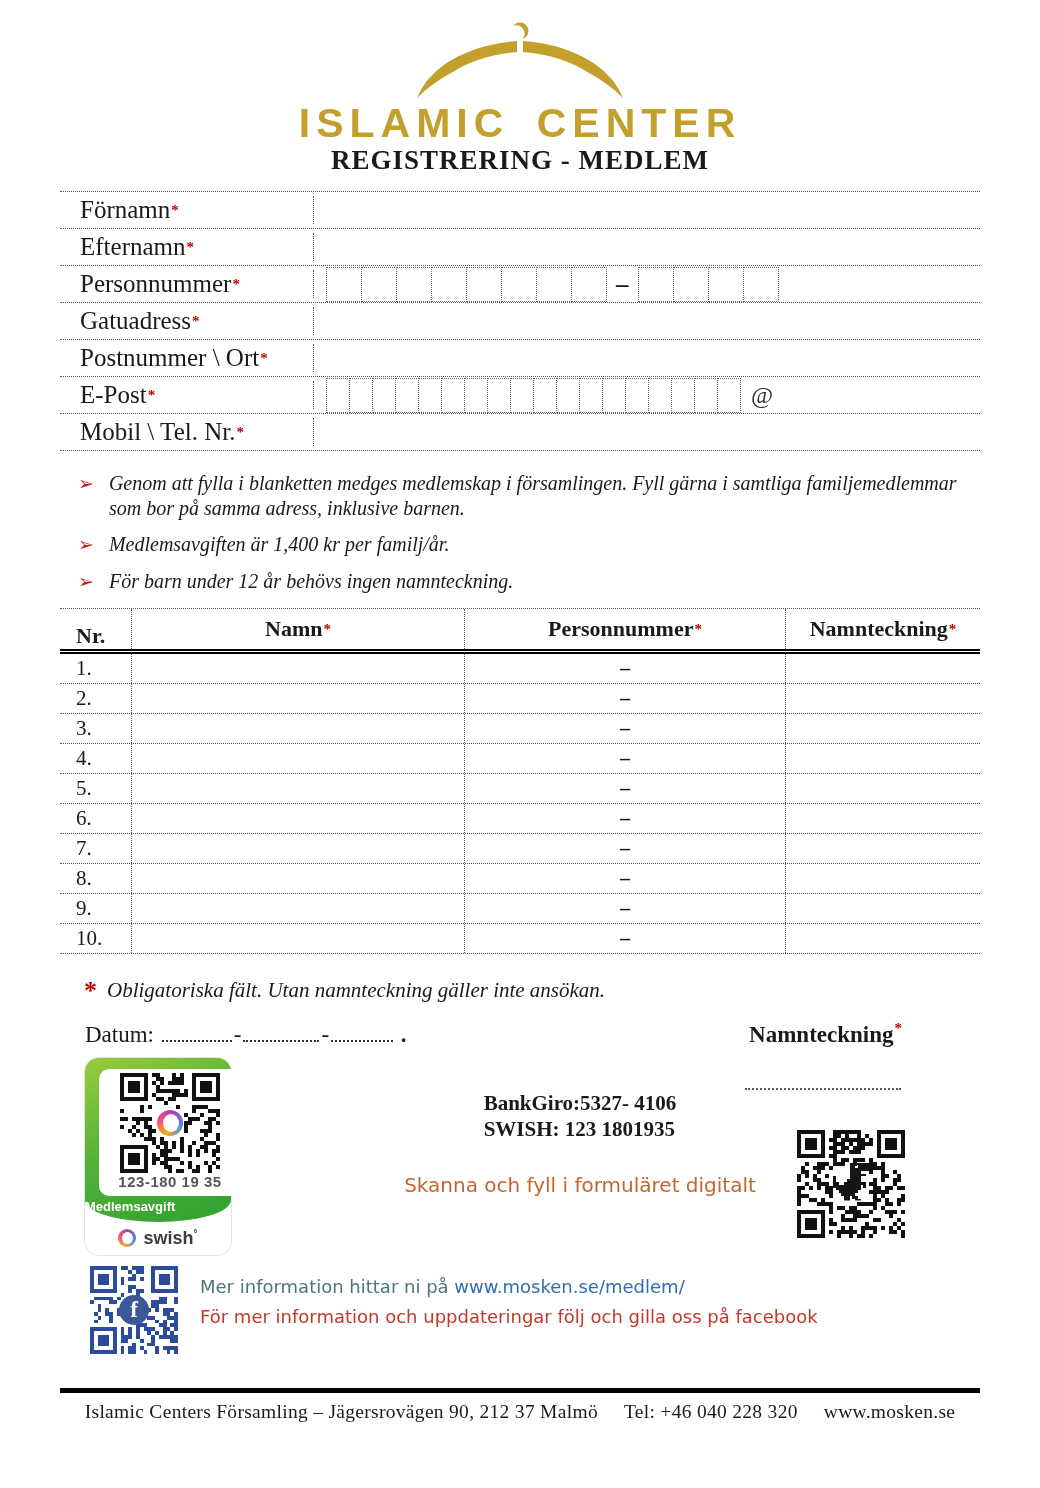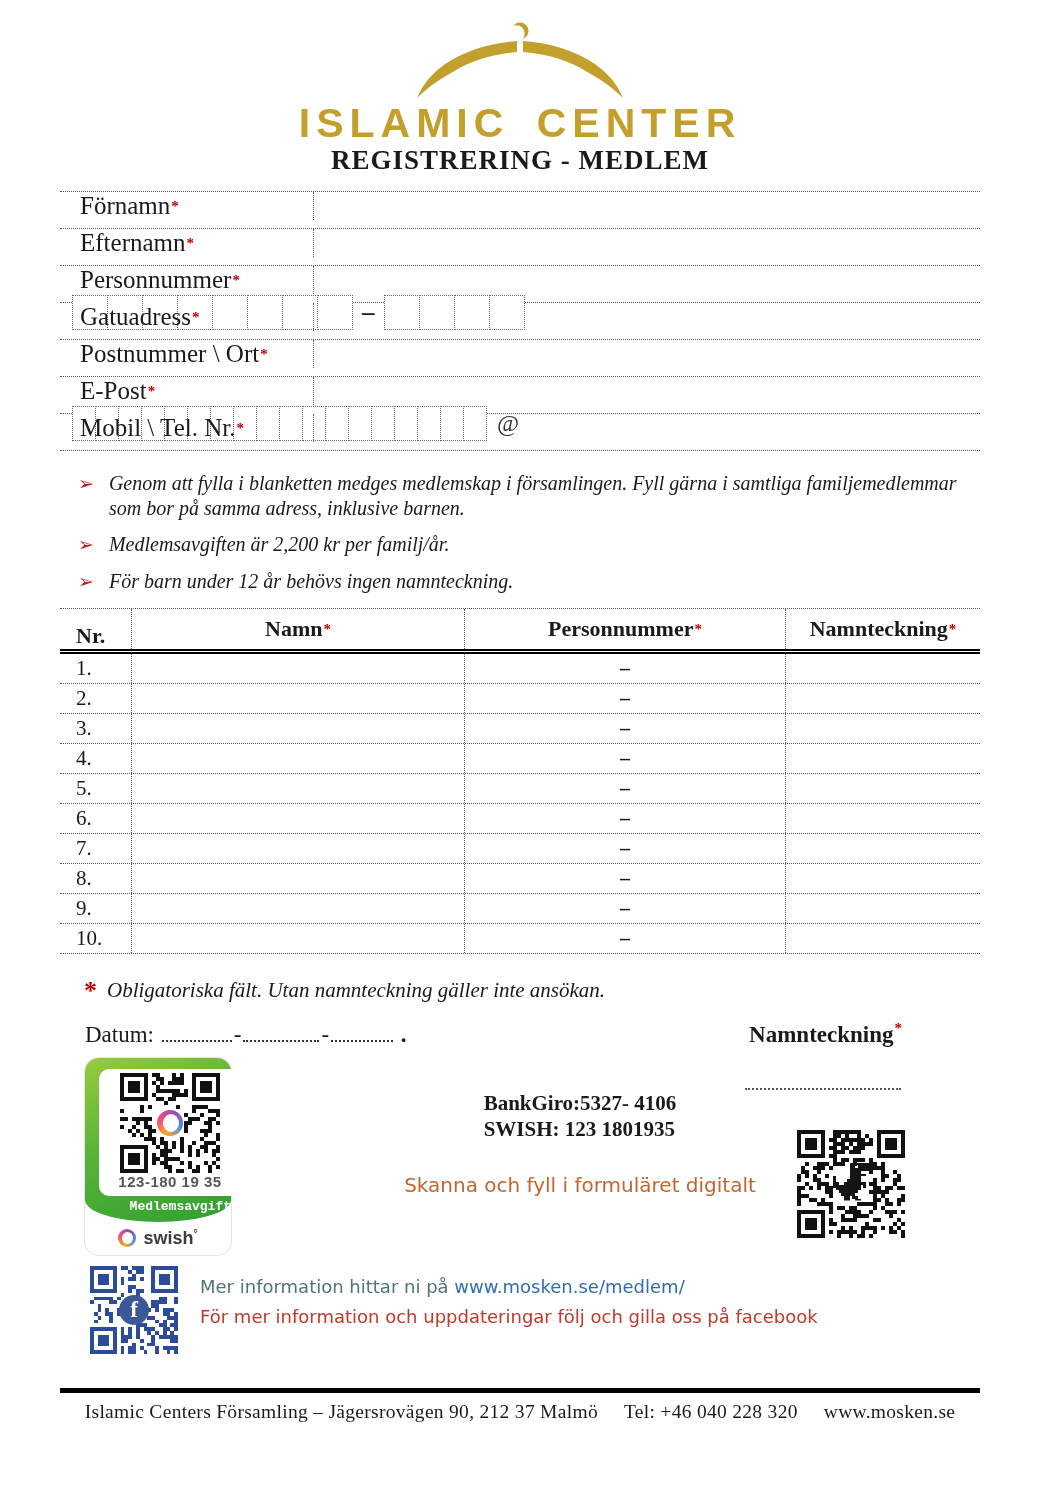--- a/index.html
+++ b/index.html
@@ -15,21 +15,21 @@
   .brand{
     font-family:"Liberation Sans",sans-serif;font-weight:700;font-size:41px;
     letter-spacing:6px;word-spacing:10px;color:var(--c-gold);line-height:1.05;
   }
   .doc-title{
     text-align:center;font-weight:bold;font-size:27px;letter-spacing:1px;
   }
 
   
   .ftable{margin-top:15px;border-top:1px dotted var(--c-dot);}
-  .frow{display:flex;height:36px;border-bottom:1px dotted var(--c-dot);align-items:flex-start;flex-direction:column;}
+  .frow{display:flex;height:36px;border-bottom:1px dotted var(--c-dot);align-items:center;}
   .flabel{
     width:254px;border-right:1px dotted var(--c-dot);box-sizing:border-box;
     display:flex;align-items:center;padding-left:20px;font-size:25px;
   }
   .fvalue{flex:1;display:flex;align-items:center;padding-left:12px;box-sizing:border-box;}
   sup.req{color:var(--c-red);font-weight:bold;font-size:15px;line-height:0;margin-left:1px;}
   .box{height:35px;box-sizing:border-box;border:1px dotted #666;margin-left:-1px;background:#fff;}
   .box.pnr{width:36px;}
   .box.mail{width:24px;}
   .box.first{margin-left:0;}
@@ -72,22 +72,22 @@
   .swish-card{position:absolute;left:25px;top:0;width:146px;height:197px;background:#fff;
               border-radius:14px;box-shadow:0 0 0 1px #e3e3e3;}
   .swish-green{position:absolute;left:0;right:0;top:0;height:164px;
                background:linear-gradient(155deg,var(--c-swish_green_light) 0%,#55B238 45%,var(--c-swish_green_dark) 100%);
                border-radius:14px 14px 0 0;
                border-bottom-left-radius:50% 22px;border-bottom-right-radius:50% 22px;}
   .swish-inner{position:absolute;left:14px;top:11px;width:142px;height:127px;background:#fff;
                border-radius:10px;display:flex;flex-direction:column;align-items:center;}
   .swish-qr{width:100px;height:100px;margin-top:4px;}
   .swish-number{font-family:"Liberation Sans",sans-serif;font-weight:bold;font-size:15px;color:#54565a;letter-spacing:.5px;}
-  .swish-fee{position:absolute;left:0;right:0;top:141px;text-align:right;color:#fff;
-             font-family:Liberation Mono, monospace;font-weight:bold;font-size:13px;}
+  .swish-fee{position:absolute;left:0;right:0;top:141px;text-align:left;color:#fff;
+             font-family:Liberation Sans, sans-serif;font-weight:bold;font-size:13px;}
   .swish-brandrow{position:absolute;left:0;right:0;bottom:6px;display:flex;justify-content:center;
                   align-items:center;gap:7px;font-family:"Liberation Sans",sans-serif;
                   font-weight:bold;color:#3d3d3d;font-size:18px;}
   .swirl{border-radius:50%;position:relative;
          background:conic-gradient(from 200deg,#F7A823,#EF4E7B,#9D44B5,#4A8FE2,#F7A823);}
   .swirl::after{content:"";position:absolute;border-radius:50%;background:#fff;}
   .swirl.sm{width:18px;height:18px;}
   .swirl.sm::after{left:4px;top:3px;width:11px;height:12px;}
   .swirl.lg{width:26px;height:26px;}
   .swirl.lg::after{left:6px;top:4px;width:16px;height:18px;}
@@ -230,21 +230,21 @@
         </div>
       </div>
 
     <div class="bullets" id="bullets">
         <div class="bullet">
           <span class="arrow">➢</span>
           <span class="btext">Genom att fylla i blanketten medges medlemskap i församlingen. Fyll gärna i samtliga familjemedlemmar som bor på samma adress, inklusive barnen.</span>
         </div>
         <div class="bullet">
           <span class="arrow">➢</span>
-          <span class="btext">Medlemsavgiften är 2,200 kr per familj/år.</span>
+          <span class="btext">Medlemsavgiften är 1,400 kr per familj/år.</span>
         </div>
         <div class="bullet">
           <span class="arrow">➢</span>
           <span class="btext">För barn under 12 år behövs ingen namnteckning.</span>
         </div>
       </div>
 
     <div class="mtable" id="mtable">
         <div class="mhead">
           <div class="c-nr"><span>Nr.</span></div>

